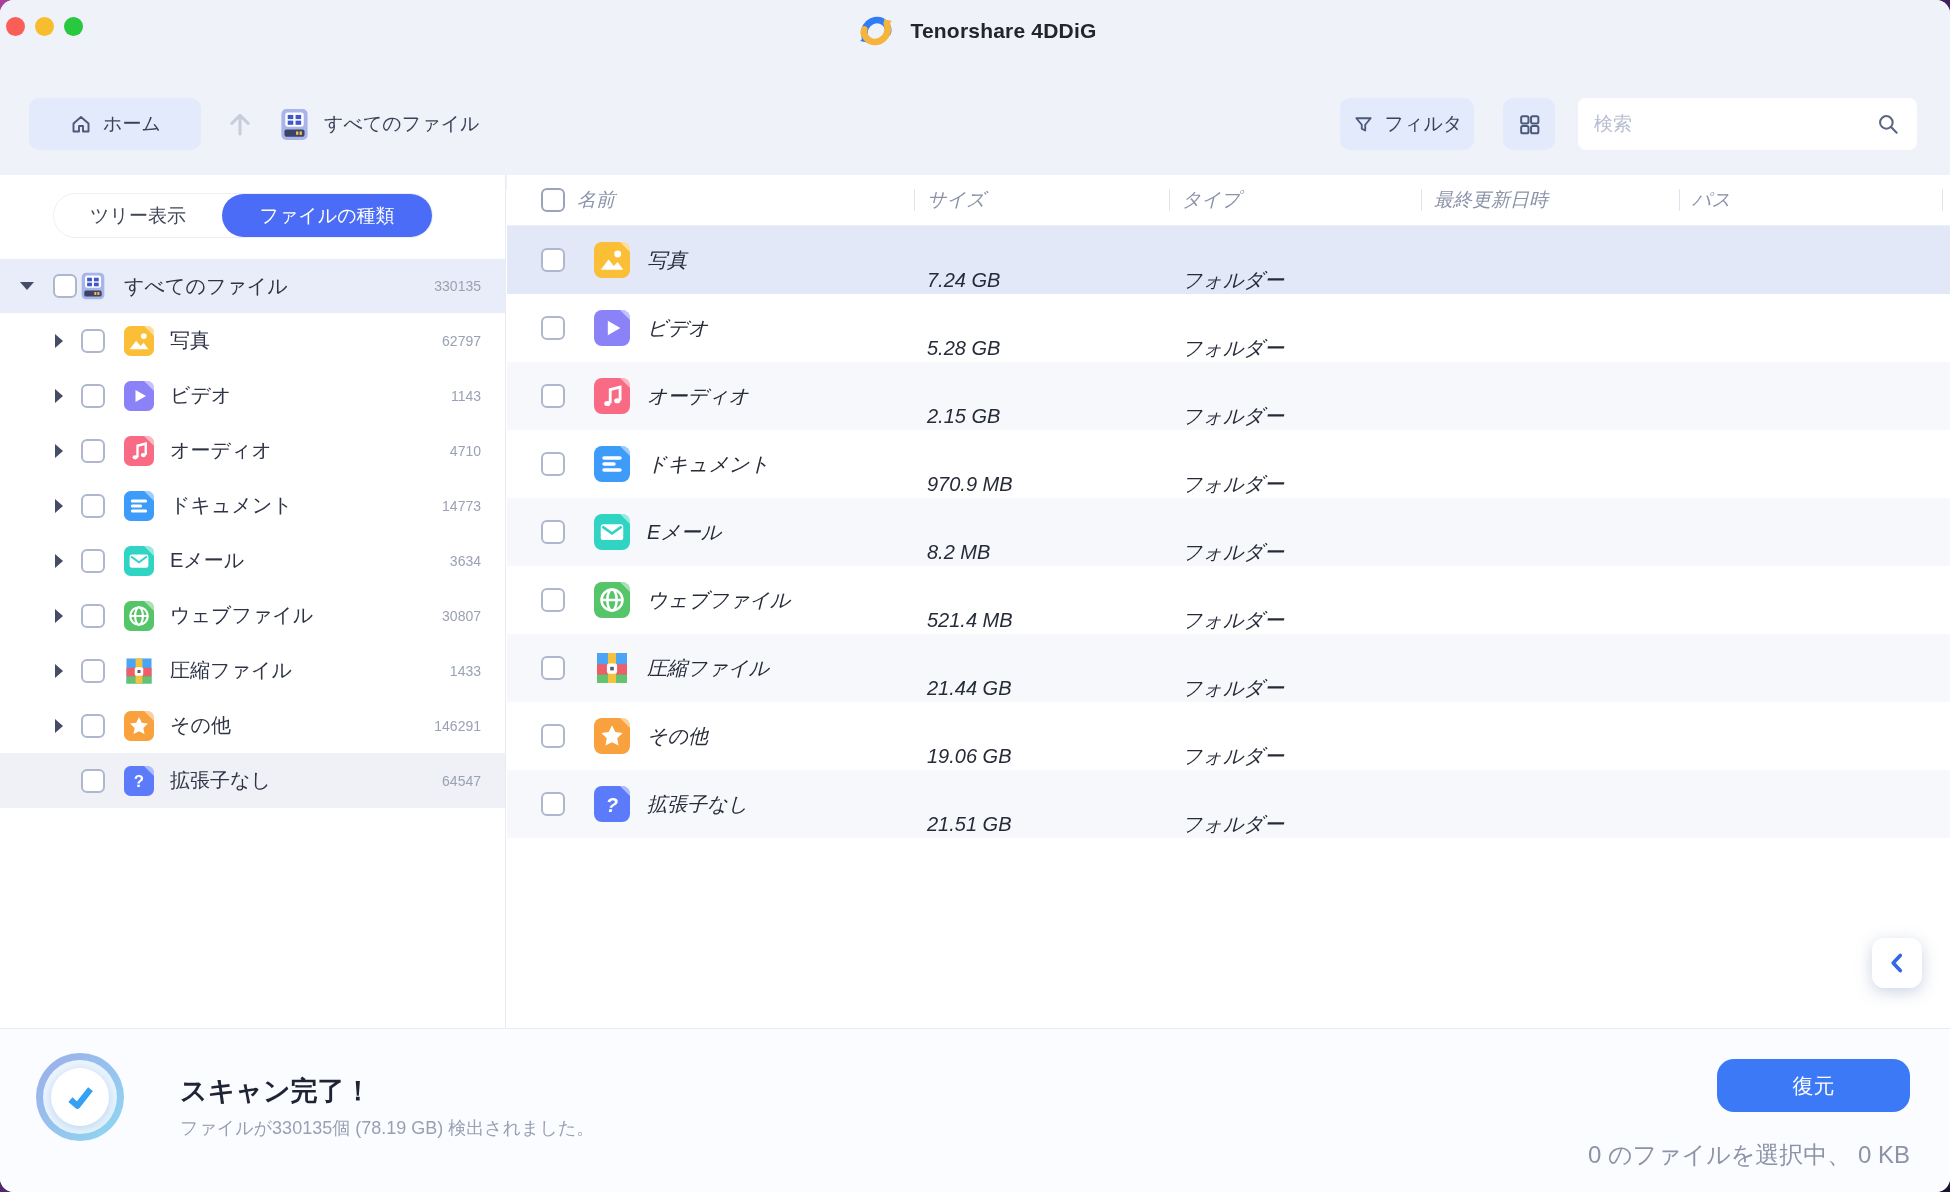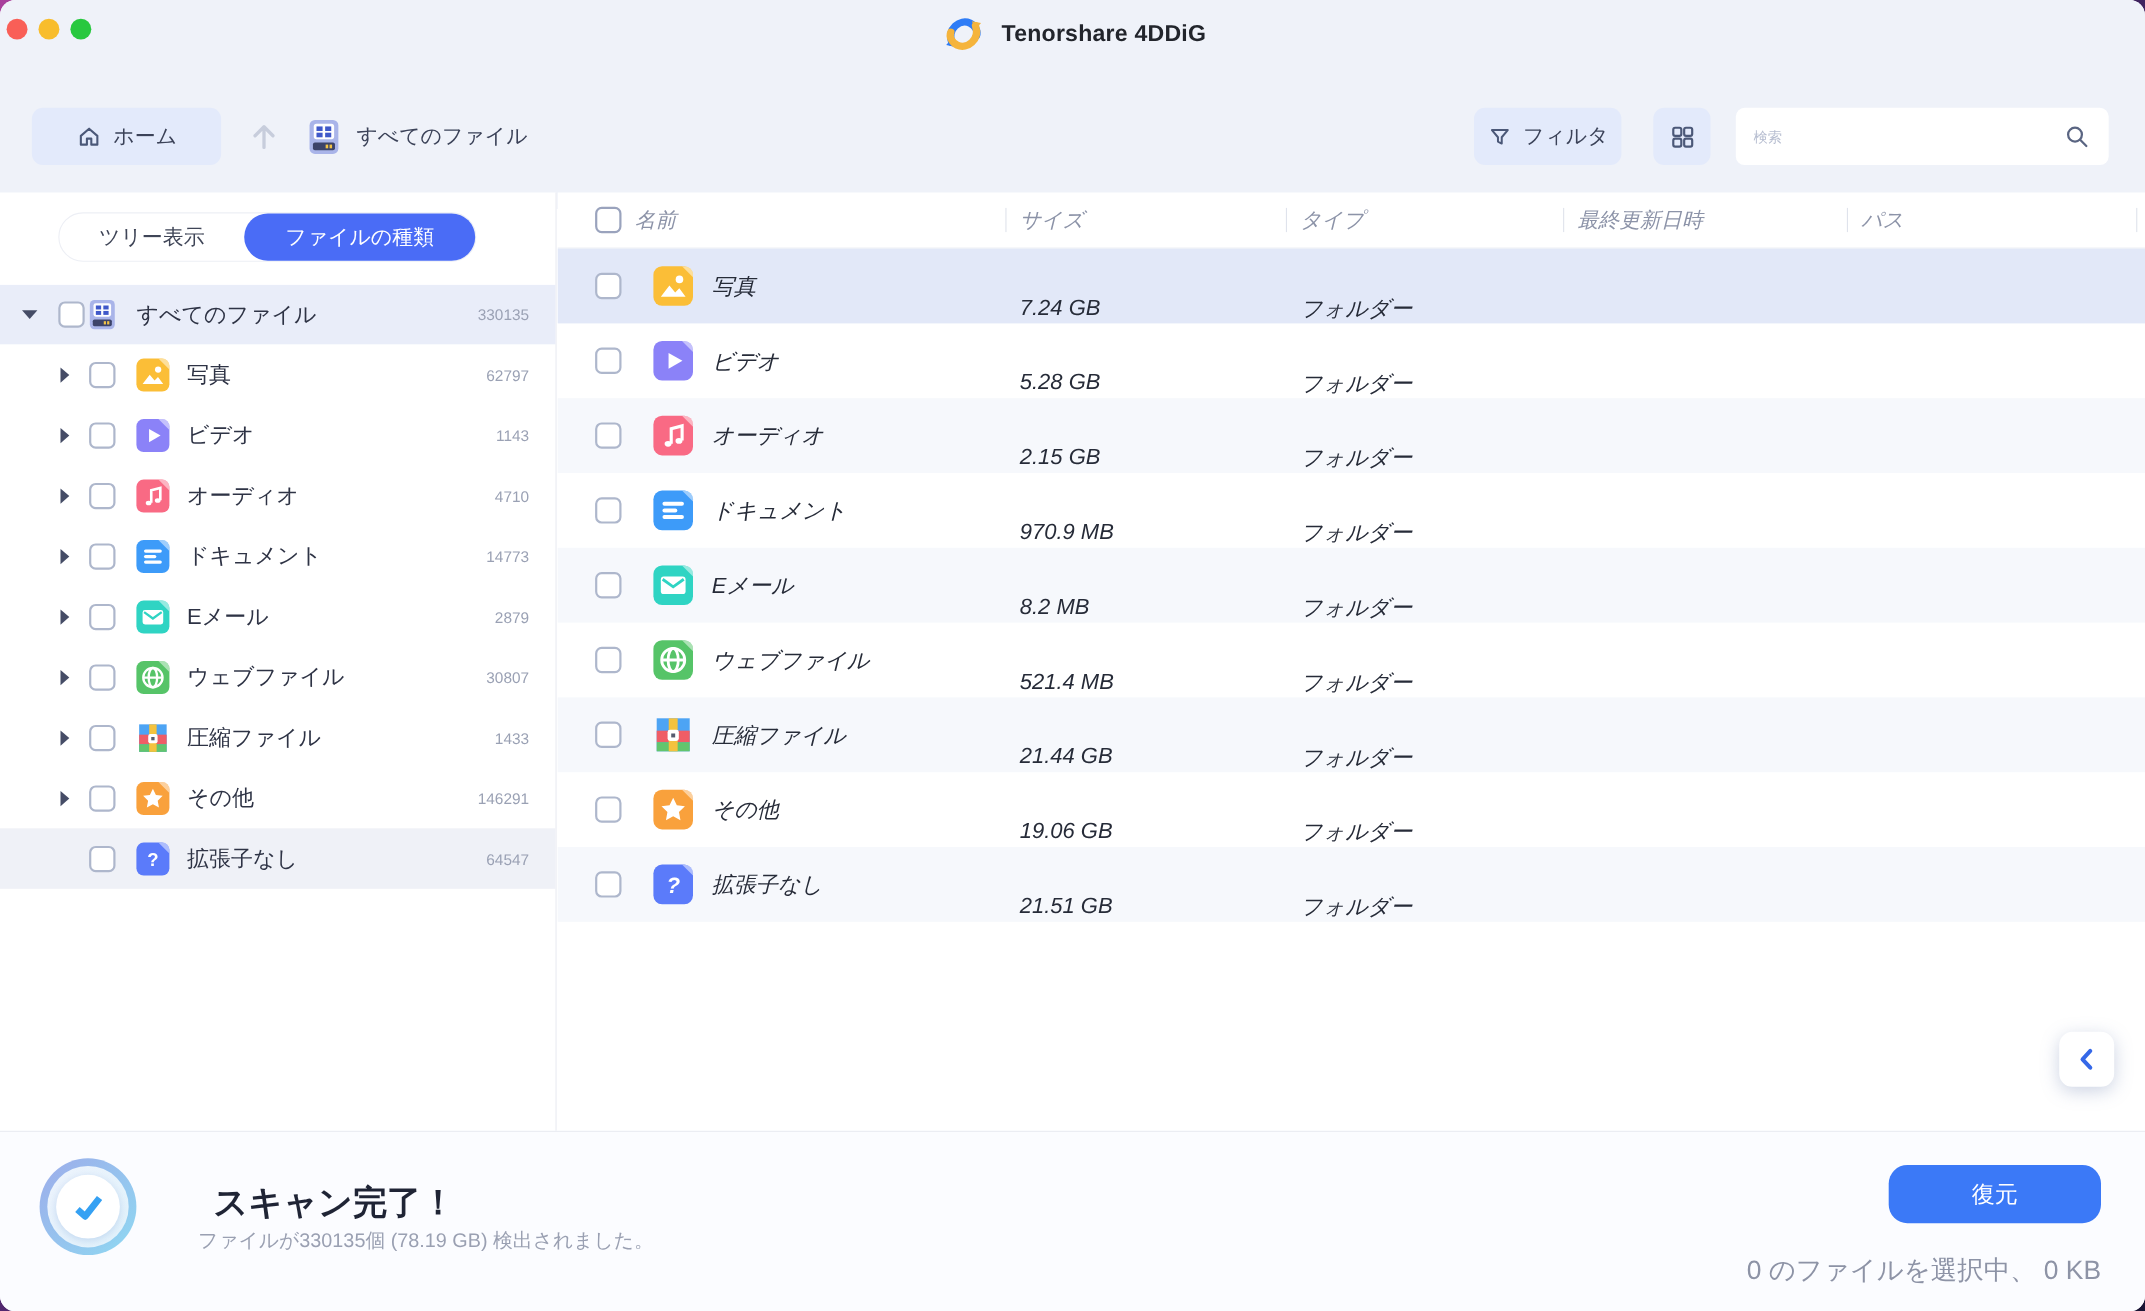--- a/index.html
+++ b/index.html
@@ -20,21 +20,21 @@
   .apptitle { font-size:21px; font-weight:700; color:#22252c; letter-spacing:.2px; }
 
   .toolbar-row { position:absolute; top:98px; left:0; right:0; height:52px; }
   .tbtn { position:absolute; height:52px; background:#e3eafb; border-radius:10px; display:flex; align-items:center; justify-content:center; gap:10px; color:#3b4258; font-size:19px; cursor:default; }
   .home-btn { left:29px; width:172px; }
   .up-arrow { position:absolute; left:222px; top:8px; width:36px; height:36px; display:flex; align-items:center; justify-content:center; }
   .crumb { position:absolute; left:276px; top:0; height:52px; display:flex; align-items:center; gap:11px; font-size:19px; color:#3b4258; }
   .filter-btn { left:1340px; width:134px; }
   .grid-btn { left:1503px; width:52px; }
   .search { position:absolute; left:1578px; top:0; width:339px; height:52px; background:#fff; border-radius:8px; display:flex; align-items:center; padding:0 16px; }
-  .search input { flex:1; border:none; outline:none; font-size:13px; color:#3b4258; background:transparent; font-family:inherit; }
+  .search input { flex:1; border:none; outline:none; font-size:19px; color:#3b4258; background:transparent; font-family:inherit; }
   .search input::placeholder { color:#b6bdd0; }
 
   
   .sidebar { position:absolute; top:175px; left:0; width:506px; bottom:164px; background:#fff; border-right:1px solid #e9ebf2; }
   .tabs { margin:18px 0 0 53px; width:380px; height:45px; border:1px solid #edeff5; border-radius:23px; display:flex; background:#fff; }
   .tab { display:flex; align-items:center; justify-content:center; font-size:19px; color:#3f4557; border-radius:23px; }
   .tab.t0 { width:168px; }
   .tab.t1 { width:210px; background:#4a6cf6; color:#fff; }
   .root-row { margin-top:21px; height:54px; background:#e9edf9; display:flex; align-items:center; padding-left:20px; }
   .side-item { height:55px; display:flex; align-items:center; padding-left:55px; }
@@ -73,21 +73,21 @@
 
   
   .collapse-btn { position:absolute; top:938px; right:28px; width:50px; height:50px; background:#fff; border-radius:12px; box-shadow:0 4px 16px rgba(110,130,175,.35); display:flex; align-items:center; justify-content:center; }
 
   
   .footer { position:absolute; left:0; right:0; bottom:0; height:164px; background:#fbfcff; border-top:1px solid #e9ebf2; }
   .badge { position:absolute; left:36px; top:24px; width:88px; height:88px; border-radius:50%;
     background:linear-gradient(135deg,#9dacea,#8fd9f2); display:flex; align-items:center; justify-content:center; }
   .badge .mid { width:74px; height:74px; border-radius:50%; background:linear-gradient(135deg,#eef4fd,#e2f3fb); display:flex; align-items:center; justify-content:center; }
   .badge .inner { width:58px; height:58px; border-radius:50%; background:#fff; box-shadow:0 2px 8px rgba(120,160,220,.35); display:flex; align-items:center; justify-content:center; }
-  .scan-title { position:absolute; left:180px; top:44px; font-size:31px; font-weight:700; color:#1f2435;margin-left:14px; }
+  .scan-title { position:absolute; left:180px; top:44px; font-size:27px; font-weight:700; color:#1f2435; }
   .scan-sub { position:absolute; left:180px; top:87px; font-size:18px; color:#9aa0b2; }
   .recover-btn { position:absolute; right:40px; top:30px; width:193px; height:53px; background:#3b79f7; border:none; border-radius:17px; color:#fff; font-size:21px; font-family:inherit; }
   .sel-summary { position:absolute; right:40px; top:110px; font-size:24px; color:#8d93a6; }
 </style>
 </head>
 <body>
 
 <div class="window">
 
   <div class="header">
@@ -258,21 +258,21 @@
     <span class="cb" style="margin-left:18px"></span>
     <span class="icon-slot" style="display:flex;margin-left:19px">
             <span class="ficon fold" style="height: 30px; width: 30px; background: rgb(47, 212, 195);">
               <svg viewBox="0 0 24 24">
                 <rect x="4.5" y="6.8" width="15" height="10.6" rx="1.8" fill="#fff"></rect>
                 <path d="M5.6 8.4l6.4 4.6 6.4-4.6" fill="none" stroke="#2fd4c3" stroke-width="1.7"></path>
               </svg>
             </span>
           </span>
     <span class="side-label">Eメール</span>
-    <span class="count">2879</span>
+    <span class="count">3634</span>
   </div>
 
   <div class="side-item">
     <span class="caret-r"></span>
     <span class="cb" style="margin-left:18px"></span>
     <span class="icon-slot" style="display:flex;margin-left:19px">
             <span class="ficon fold" style="height: 30px; width: 30px; background: rgb(86, 196, 104);">
               <svg viewBox="0 0 24 24">
                 <circle cx="12" cy="12" r="7" fill="none" stroke="#fff" stroke-width="1.7"></circle>
                 <ellipse cx="12" cy="12" rx="3.1" ry="7" fill="none" stroke="#fff" stroke-width="1.7"></ellipse>

